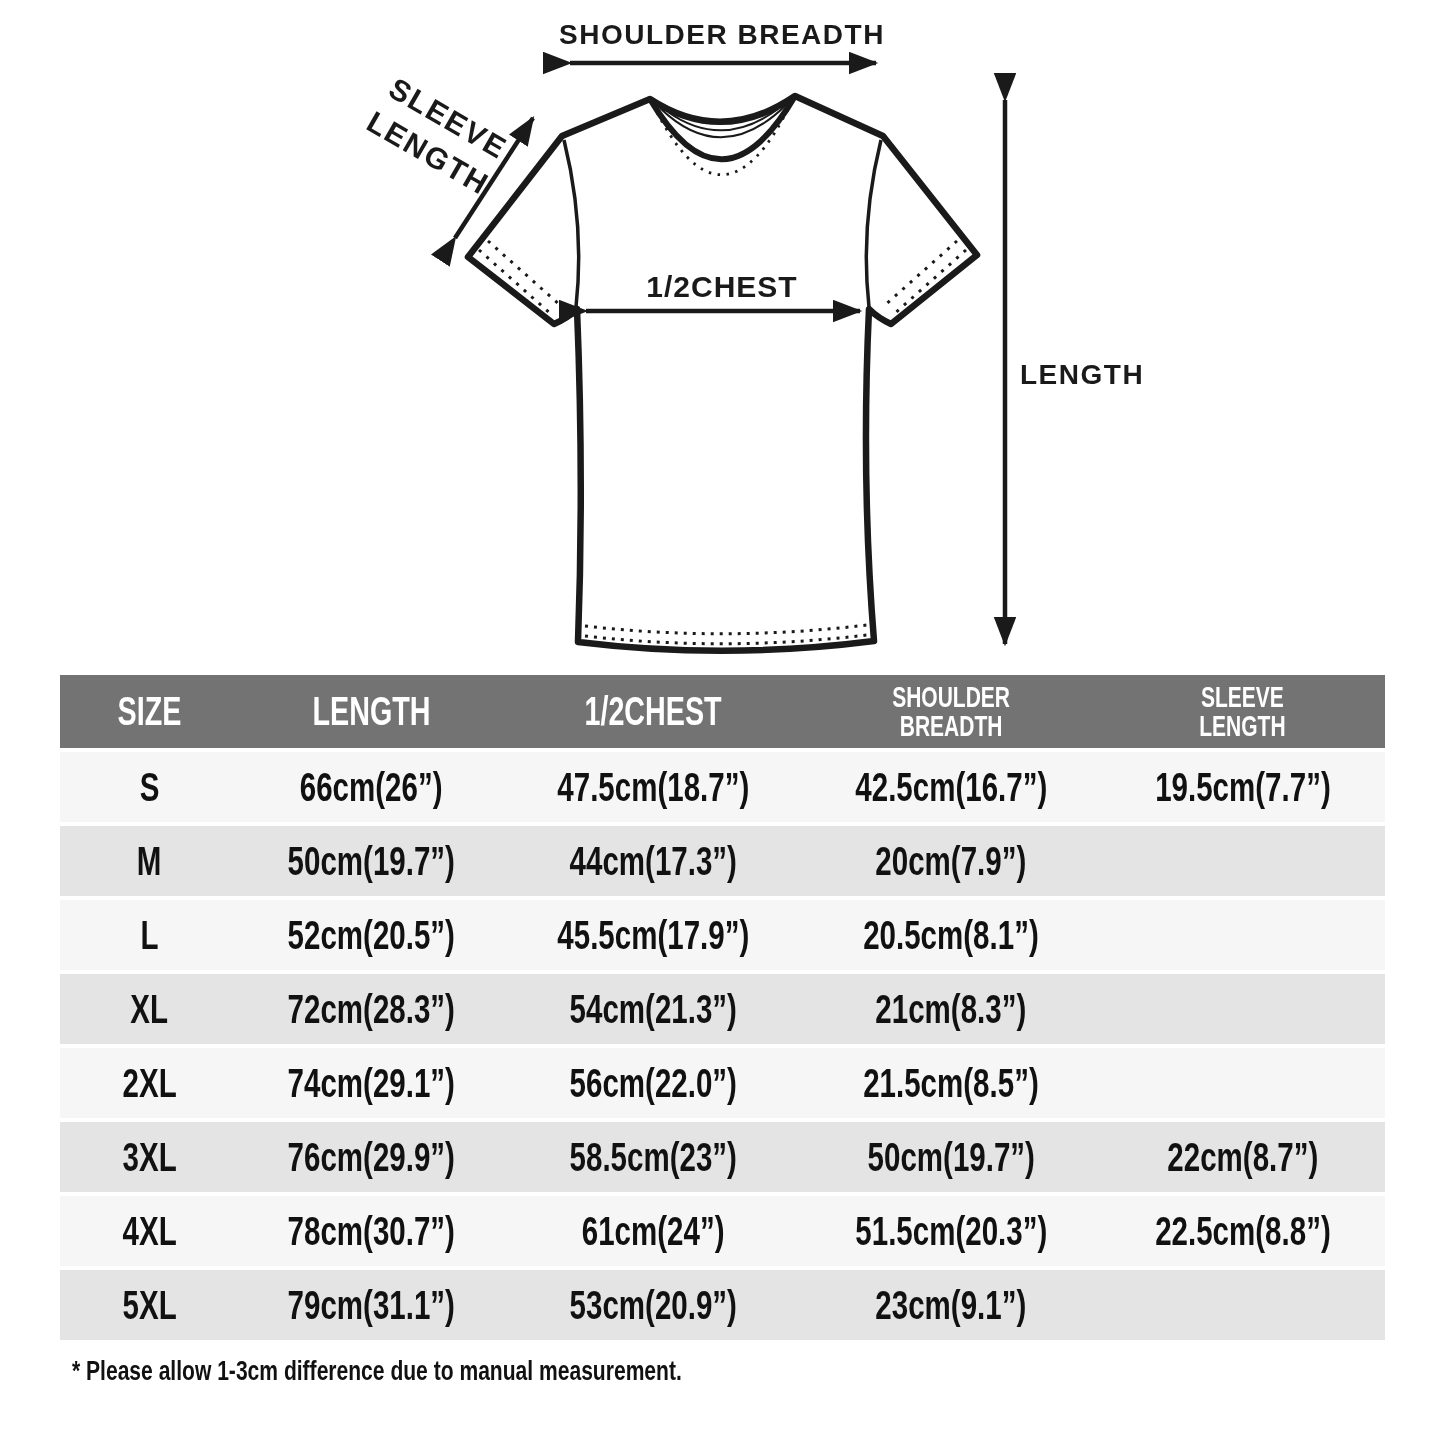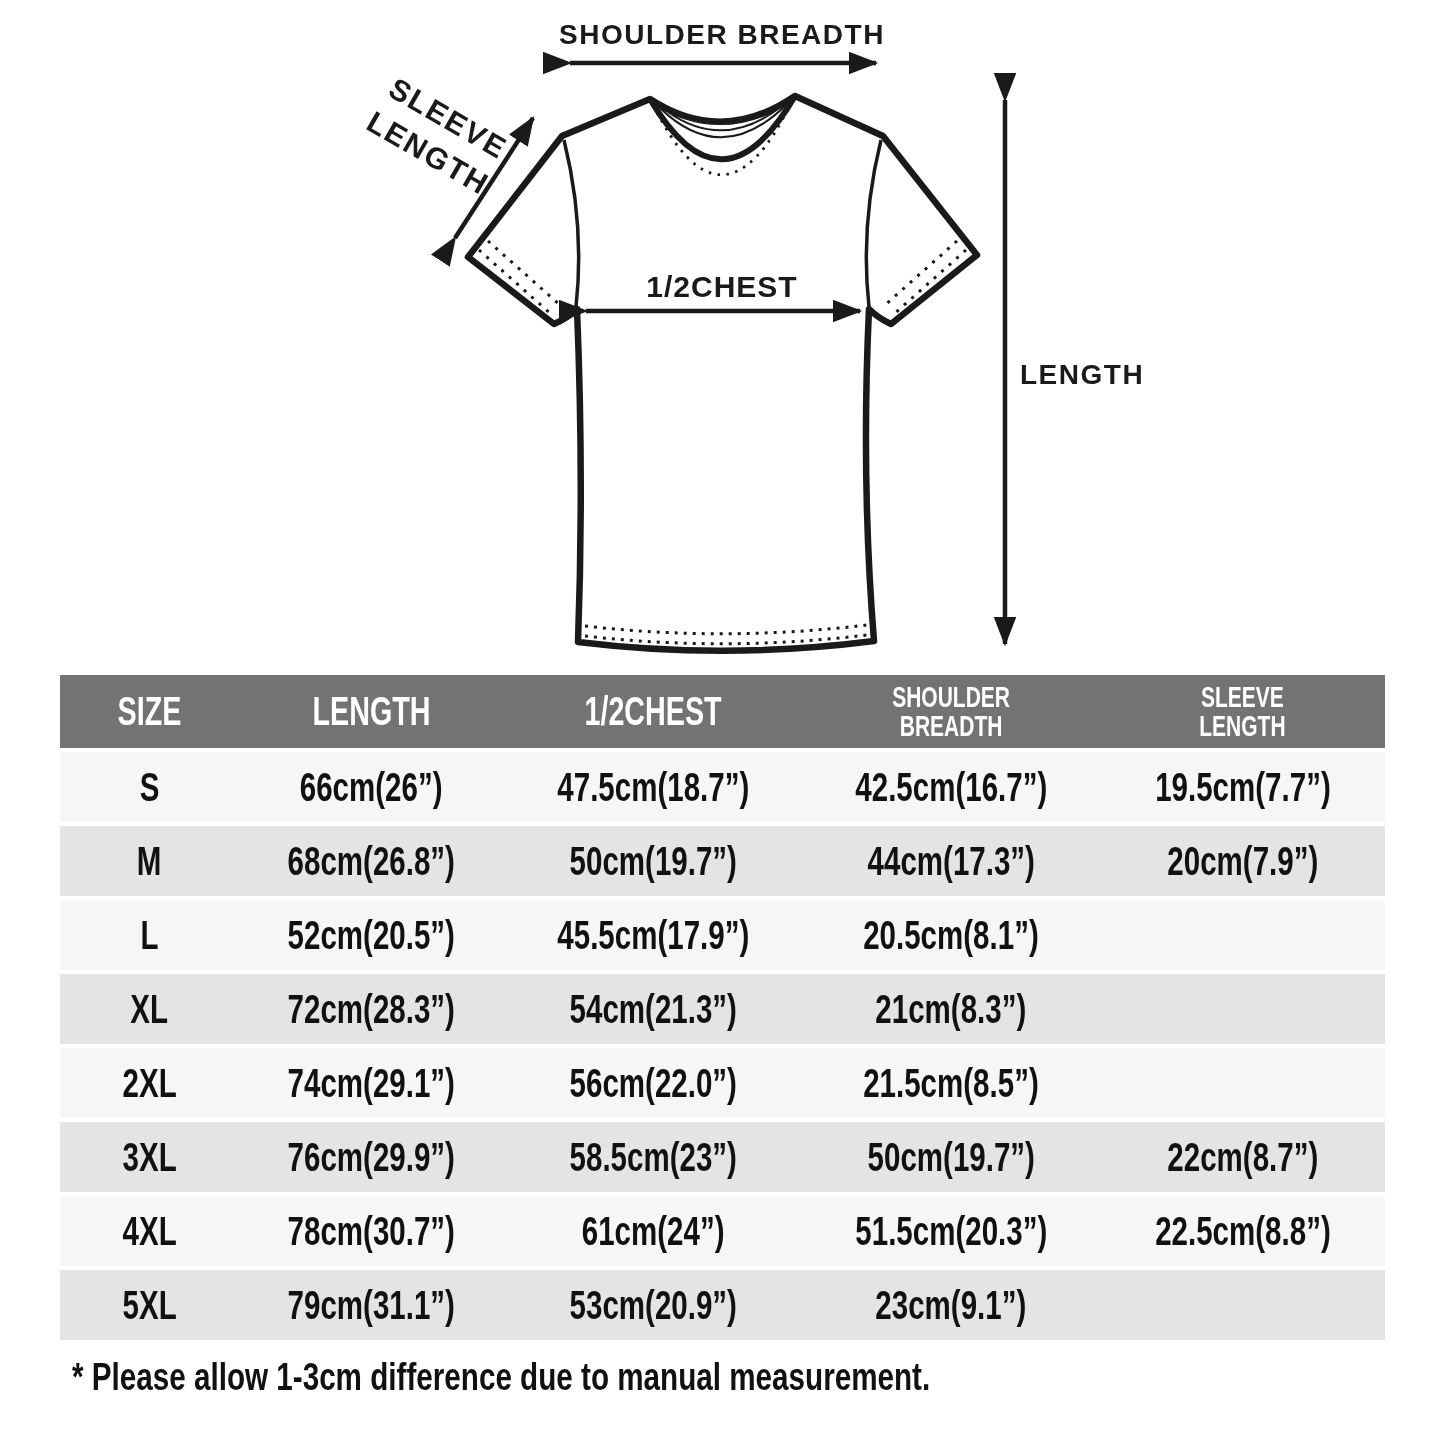--- a/index.html
+++ b/index.html
@@ -20,21 +20,21 @@
   .th.one .l1 { font-size:41px; }
   .th.one .l2 { font-size:0; }
   .th.two .l1, .th.two .l2 { font-size:30px; }
   .row { height:70px; margin-bottom:4px; color:#111111; }
   .row.light { background:#f6f6f6; }
   .row.dark  { background:#e4e4e4; }
   .td { text-align:center; font-size:41px; font-weight:bold; }
   .td .cx { display:inline-block; transform:scaleX(0.72); transform-origin:center; white-space:nowrap; }
 
   
-  .note { position:absolute; left:72px; top:1356px; font-size:38px; font-weight:bold; color:#111111; }
+  .note { position:absolute; left:72px; top:1356px; font-size:27px; font-weight:bold; color:#111111; }
   .note .cx2 { display:inline-block; transform:scaleX(0.78); transform-origin:left center; white-space:nowrap; }
 </style>
 </head>
 <body>
 
 <div class="page">
 
   <div class="diagram">
     <svg width="1445" height="675" viewBox="0 0 1445 675">
       <defs>
@@ -124,21 +124,20 @@
 
     <div class="tr row light">
       <div class="td"><span class="cx">S</span></div>
       <div class="td"><span class="cx">66cm(26”)</span></div>
       <div class="td"><span class="cx">47.5cm(18.7”)</span></div>
       <div class="td"><span class="cx">42.5cm(16.7”)</span></div>
       <div class="td"><span class="cx">19.5cm(7.7”)</span></div>
     </div>
     <div class="tr row dark">
       <div class="td"><span class="cx">M</span></div>
-      <div class="td"><span class="cx">68cm(26.8”)</span></div>
       <div class="td"><span class="cx">50cm(19.7”)</span></div>
       <div class="td"><span class="cx">44cm(17.3”)</span></div>
       <div class="td"><span class="cx">20cm(7.9”)</span></div>
     </div>
     <div class="tr row light">
       <div class="td"><span class="cx">L</span></div>
       <div class="td"><span class="cx">52cm(20.5”)</span></div>
       <div class="td"><span class="cx">45.5cm(17.9”)</span></div>
       <div class="td"><span class="cx">20.5cm(8.1”)</span></div>
     </div>

